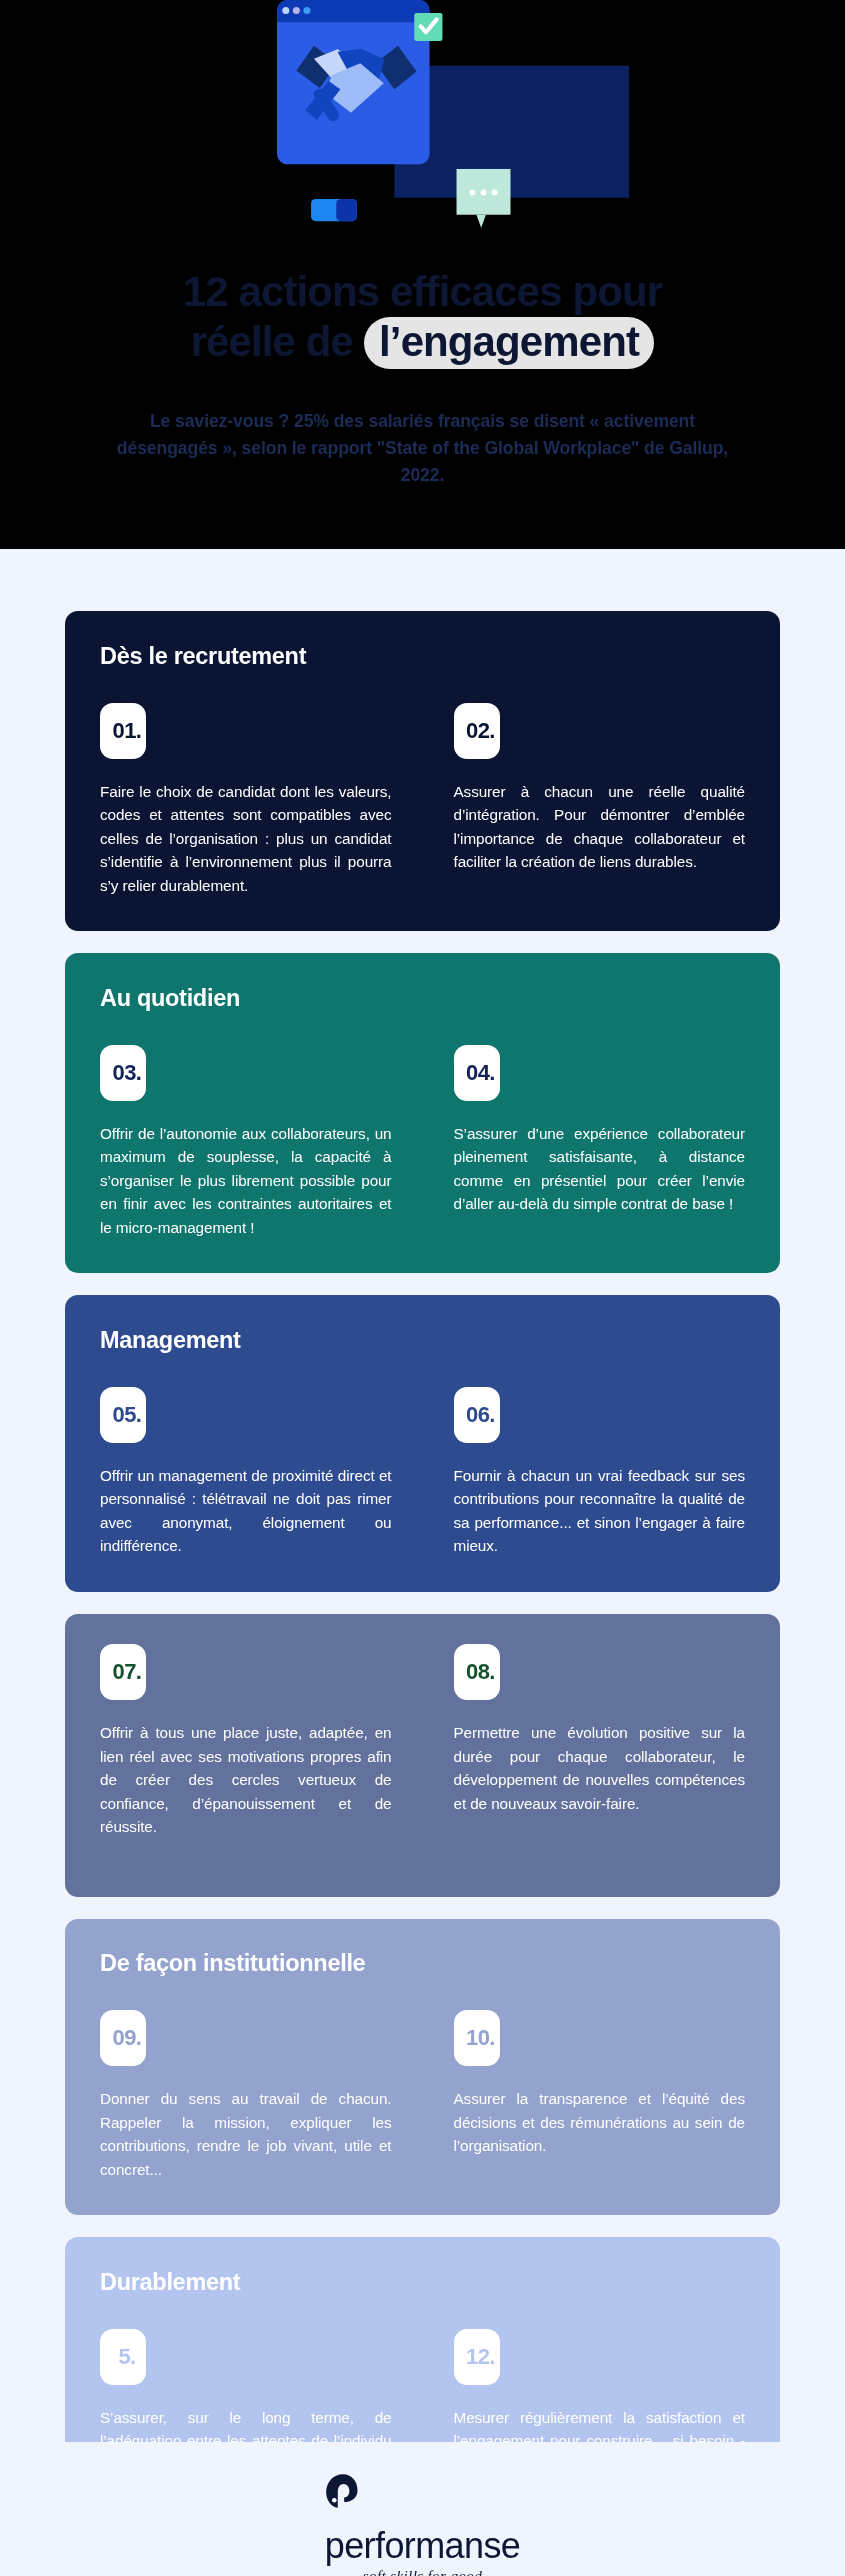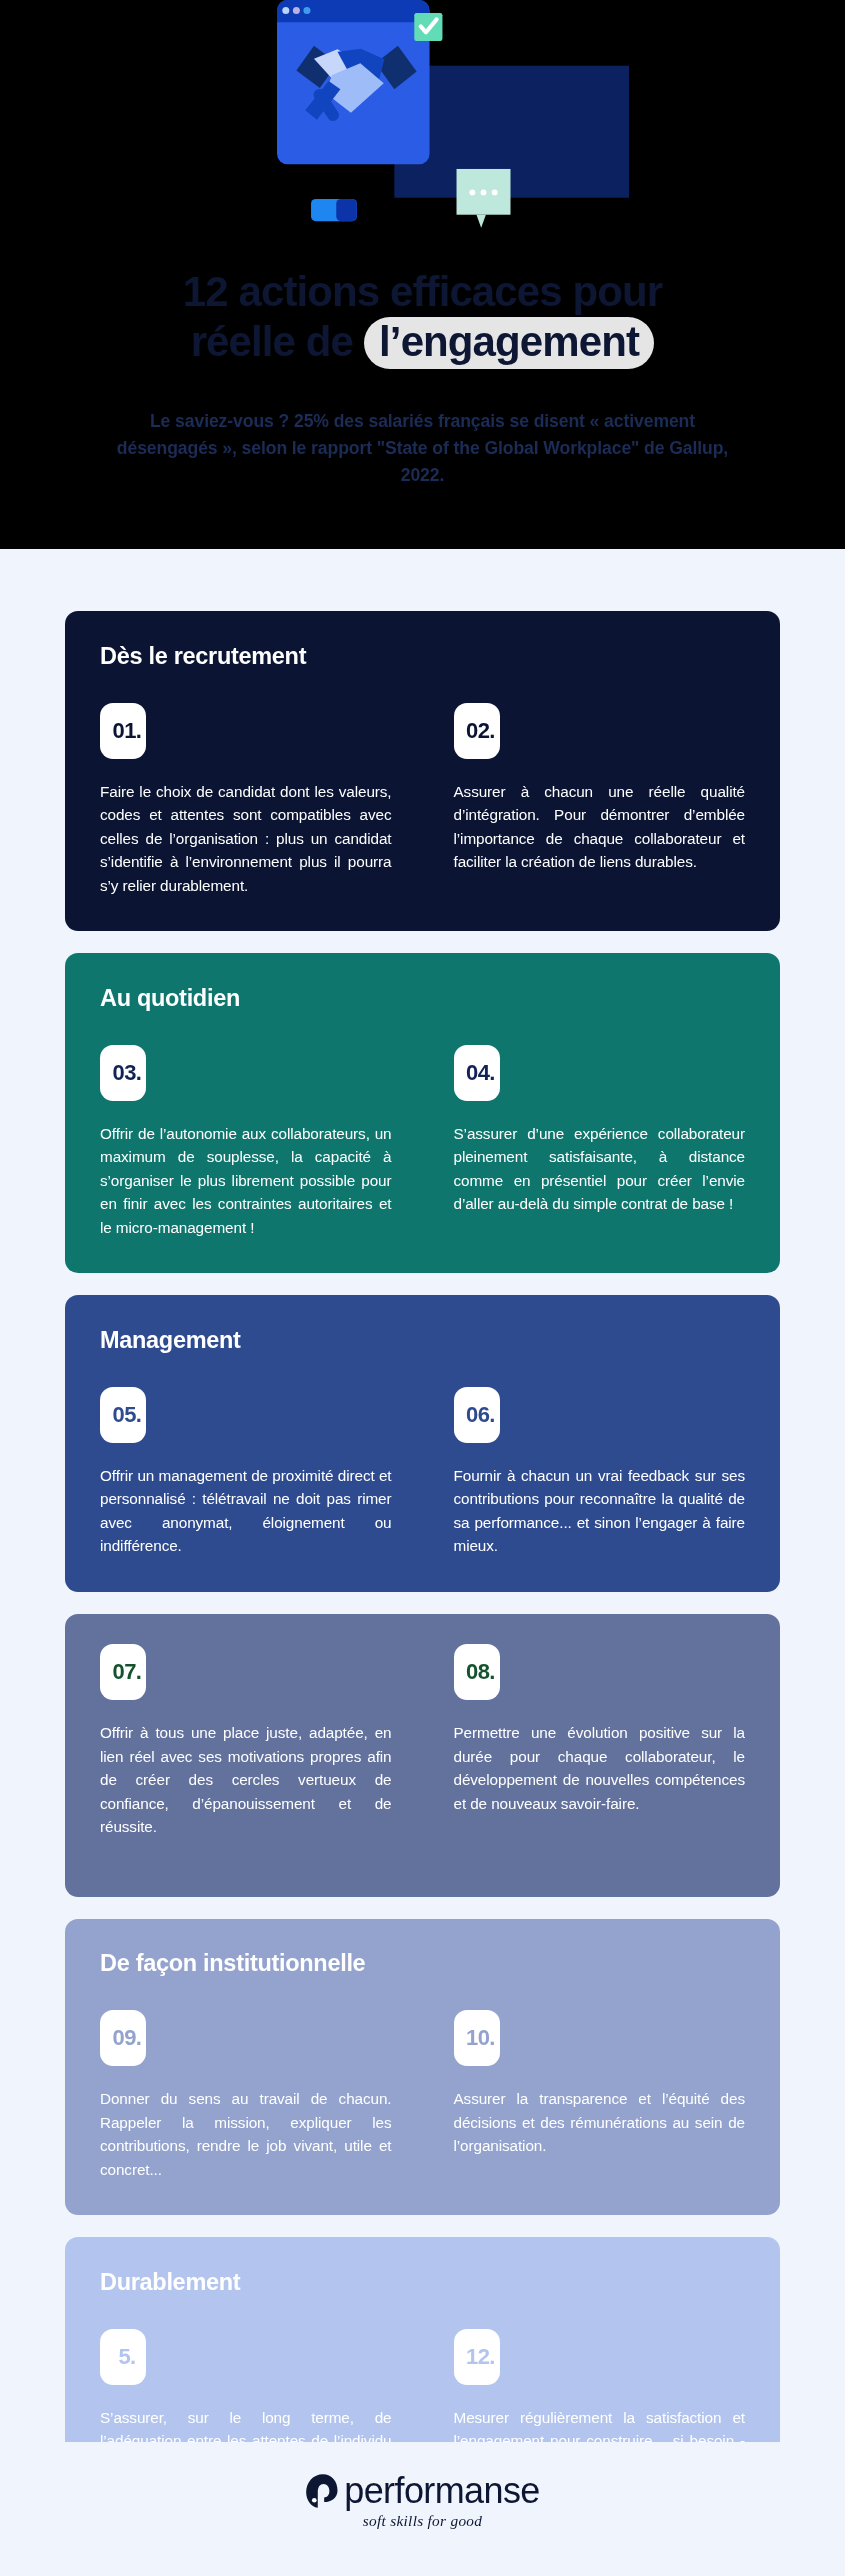--- a/index.html
+++ b/index.html
@@ -172,22 +172,22 @@
     height: 134px;
     background: #f0f4fd;
     display: flex;
     flex-direction: column;
     align-items: center;
     padding-top: 30.5px;
   }
 
   .logo-row {
     display: flex;
-    align-items: flex-end;
-    gap: 3px;
+    gap: 19px;
+    flex-direction: column;
   }
 
   .logo-word {
     font-family: "Liberation Sans", sans-serif;
     font-size: 36px;
     font-weight: 400;
     letter-spacing: -0.6px;
     color: #0d1733;
     line-height: 36px;
   }

